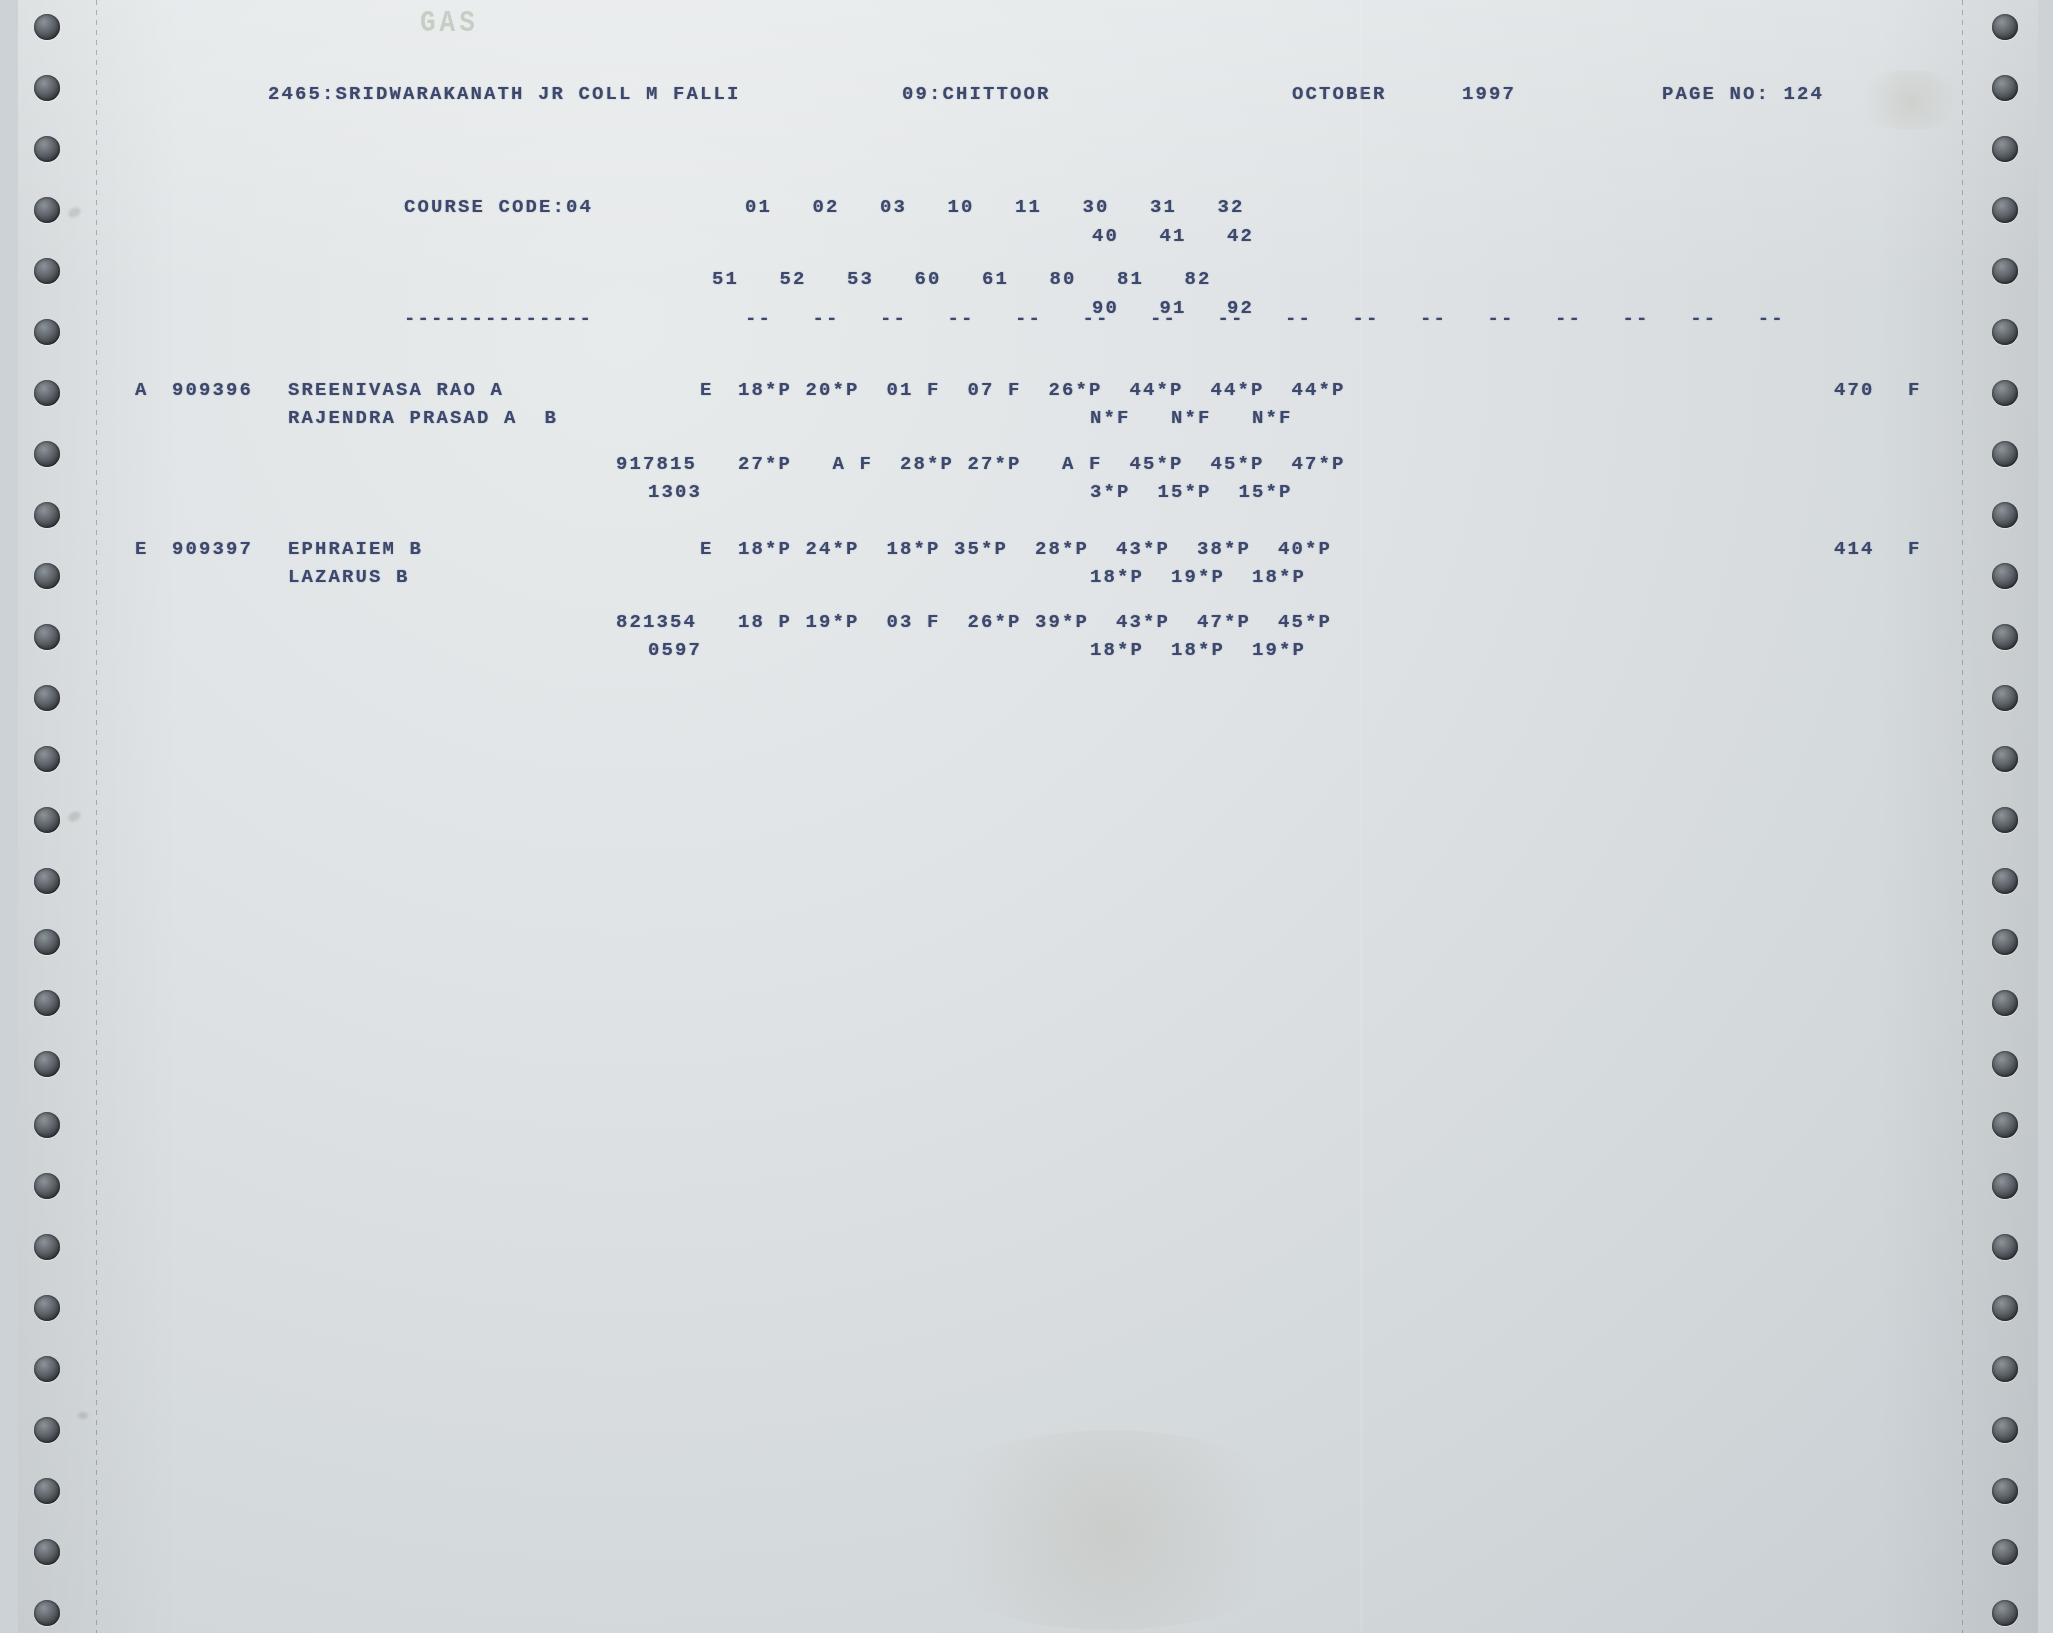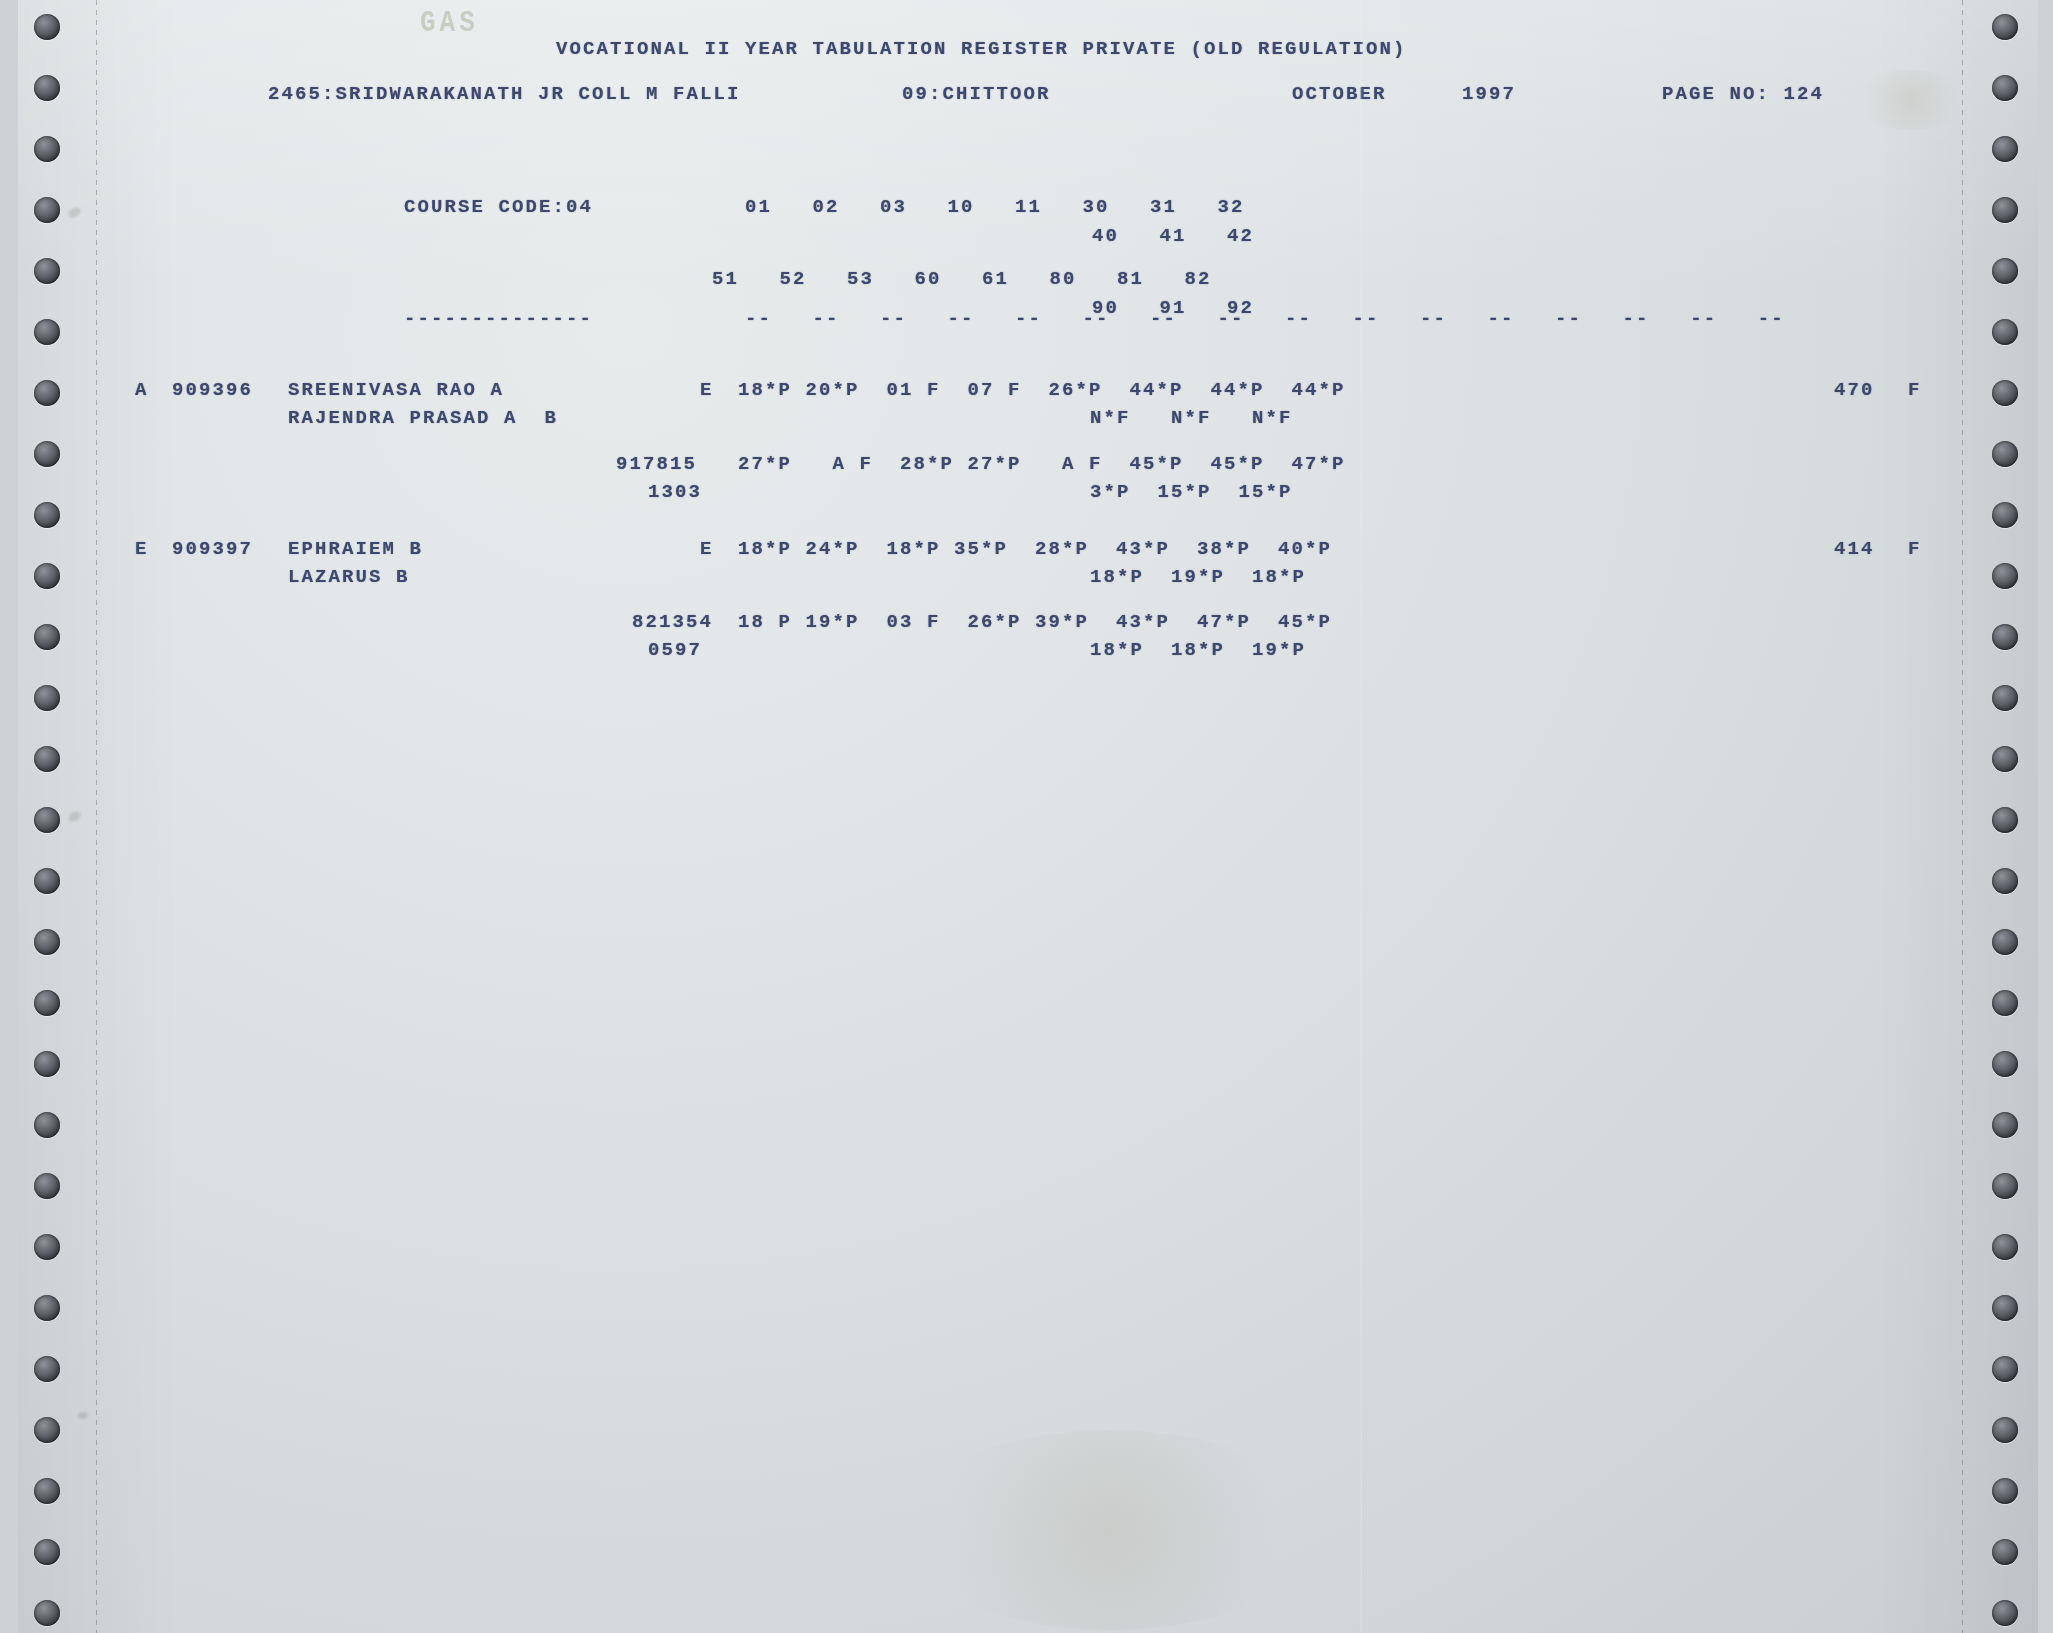--- a/index.html
+++ b/index.html
@@ -161,21 +161,20 @@
     <div class="hole" style="top:1417px"></div>
     <div class="hole" style="top:1478px"></div>
     <div class="hole" style="top:1539px"></div>
     <div class="hole" style="top:1600px"></div>
   </div>
   <div class="perf left"></div>
   <div class="perf right"></div>
 
   <div class="ghost" style="left:420px; top:8px;">GAS</div>
 
-  <div class="txt" style="left:556px; top:40px;">VOCATIONAL II YEAR TABULATION REGISTER PRIVATE (OLD REGULATION)</div>
   <div class="txt" style="left:268px; top:85px;">2465:SRIDWARAKANATH JR COLL M FALLI</div>
   <div class="txt" style="left:902px; top:85px;">09:CHITTOOR</div>
   <div class="txt" style="left:1292px; top:85px;">OCTOBER</div>
   <div class="txt" style="left:1462px; top:85px;">1997</div>
   <div class="txt" style="left:1662px; top:85px;">PAGE NO: 124</div>
 
   <div class="txt" style="left:404px; top:198px;">COURSE CODE:04</div>
   <div class="txt" style="left:745px; top:198px;">01   02   03   10   11   30   31   32</div>
   <div class="txt" style="left:1092px; top:227px;">40   41   42</div>
   <div class="txt" style="left:712px; top:270px;">51   52   53   60   61   80   81   82</div>
@@ -202,21 +201,21 @@
   <div class="txt" style="left:135px; top:540px;">E</div>
   <div class="txt" style="left:172px; top:540px;">909397</div>
   <div class="txt" style="left:288px; top:540px;">EPHRAIEM B</div>
   <div class="txt" style="left:288px; top:568px;">LAZARUS B</div>
   <div class="txt" style="left:700px; top:540px;">E</div>
   <div class="txt" style="left:738px; top:540px;">18*P 24*P  18*P 35*P  28*P  43*P  38*P  40*P</div>
   <div class="txt" style="left:1090px; top:568px;">18*P  19*P  18*P</div>
   <div class="txt" style="left:1834px; top:540px;">414</div>
   <div class="txt" style="left:1908px; top:540px;">F</div>
 
-  <div class="txt" style="left:616px; top:613px;margin-left:16px;">821354</div>
+  <div class="txt" style="left:616px; top:613px;">821354</div>
   <div class="txt" style="left:648px; top:641px;">0597</div>
   <div class="txt" style="left:738px; top:613px;">18 P 19*P  03 F  26*P 39*P  43*P  47*P  45*P</div>
   <div class="txt" style="left:1090px; top:641px;">18*P  18*P  19*P</div>
 
   <div class="smudge" style="left:68px; top:208px; width:13px; height:9px; transform:rotate(-28deg);"></div>
   <div class="smudge" style="left:68px; top:812px; width:13px; height:9px; transform:rotate(-28deg);"></div>
   <div class="smudge" style="left:78px; top:1412px; width:10px; height:7px;"></div>
   <div class="stain" style="left:1850px; top:70px; width:120px; height:60px;"></div>
   <div class="stain" style="left:900px; top:1430px; width:420px; height:200px;"></div>
   <div class="fold" style="left:1360px; top:0; width:3px; height:1633px; opacity:0.35;"></div>

